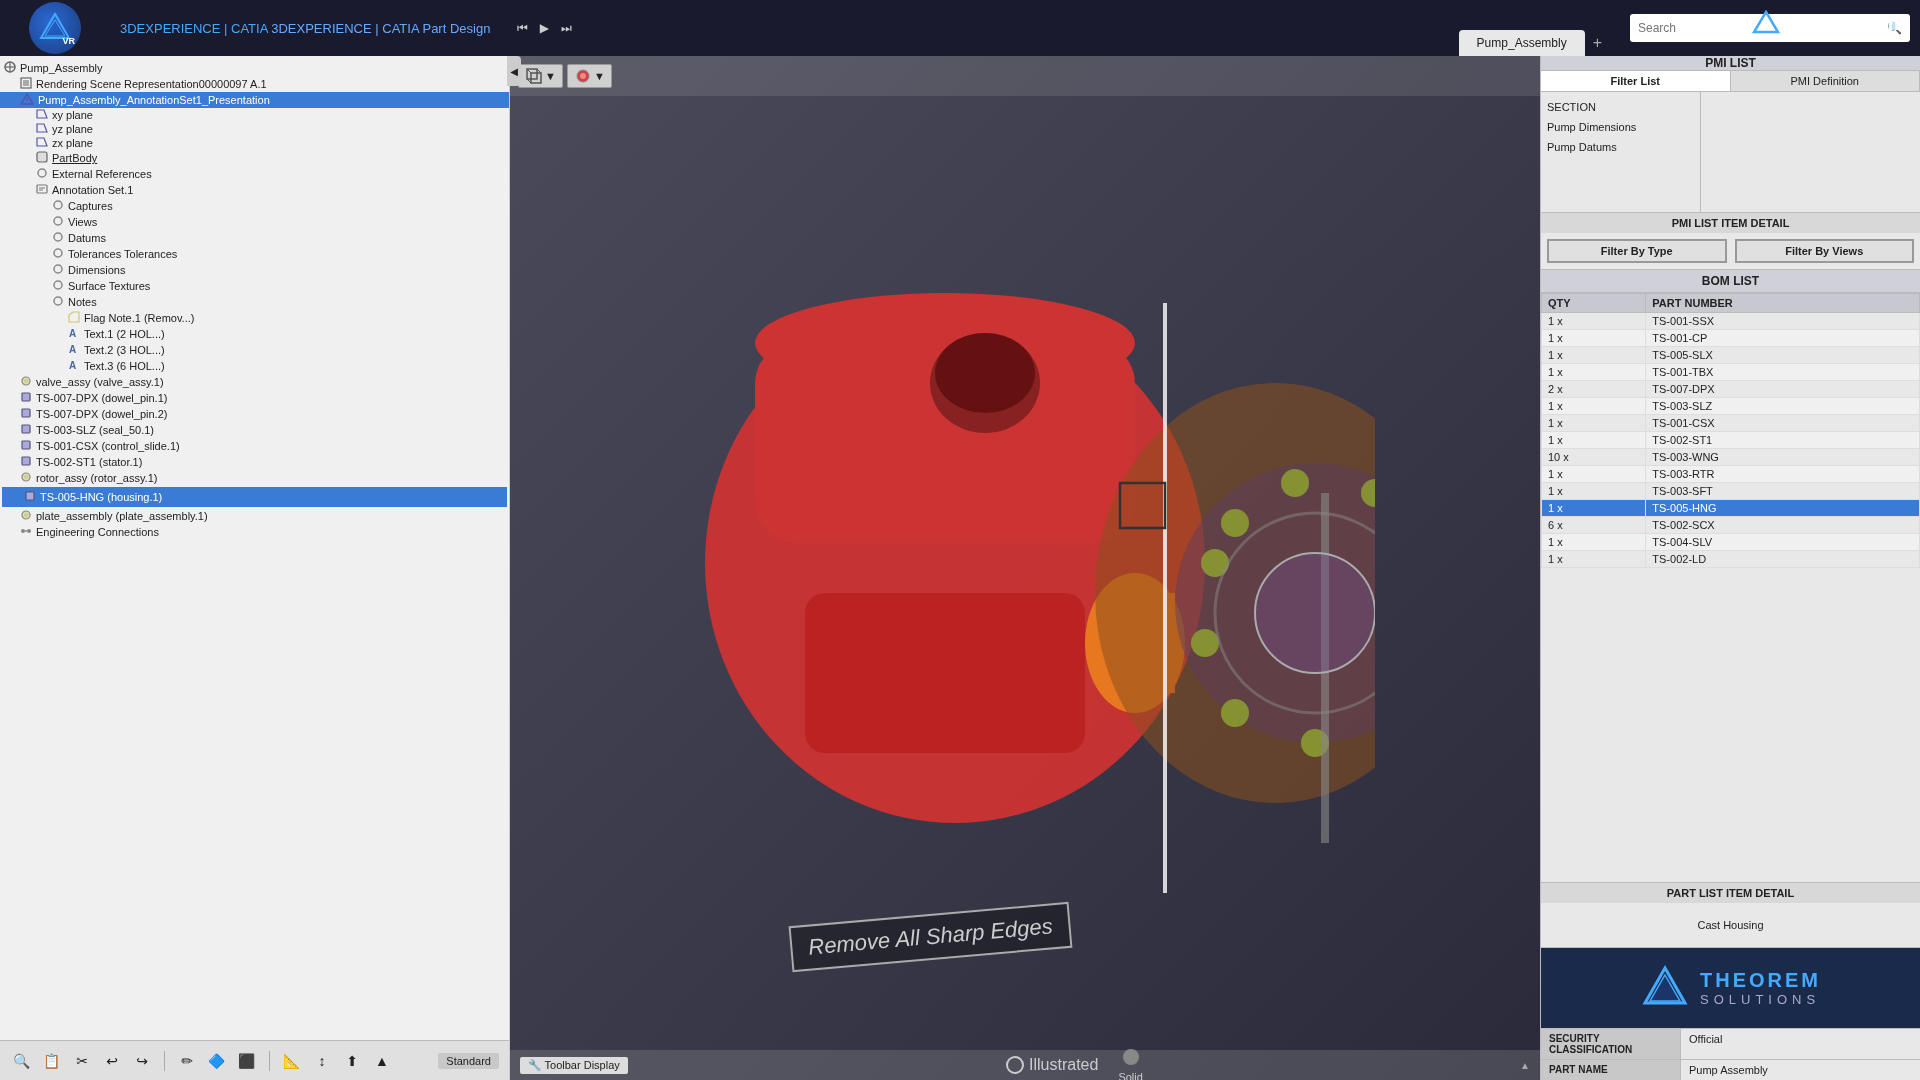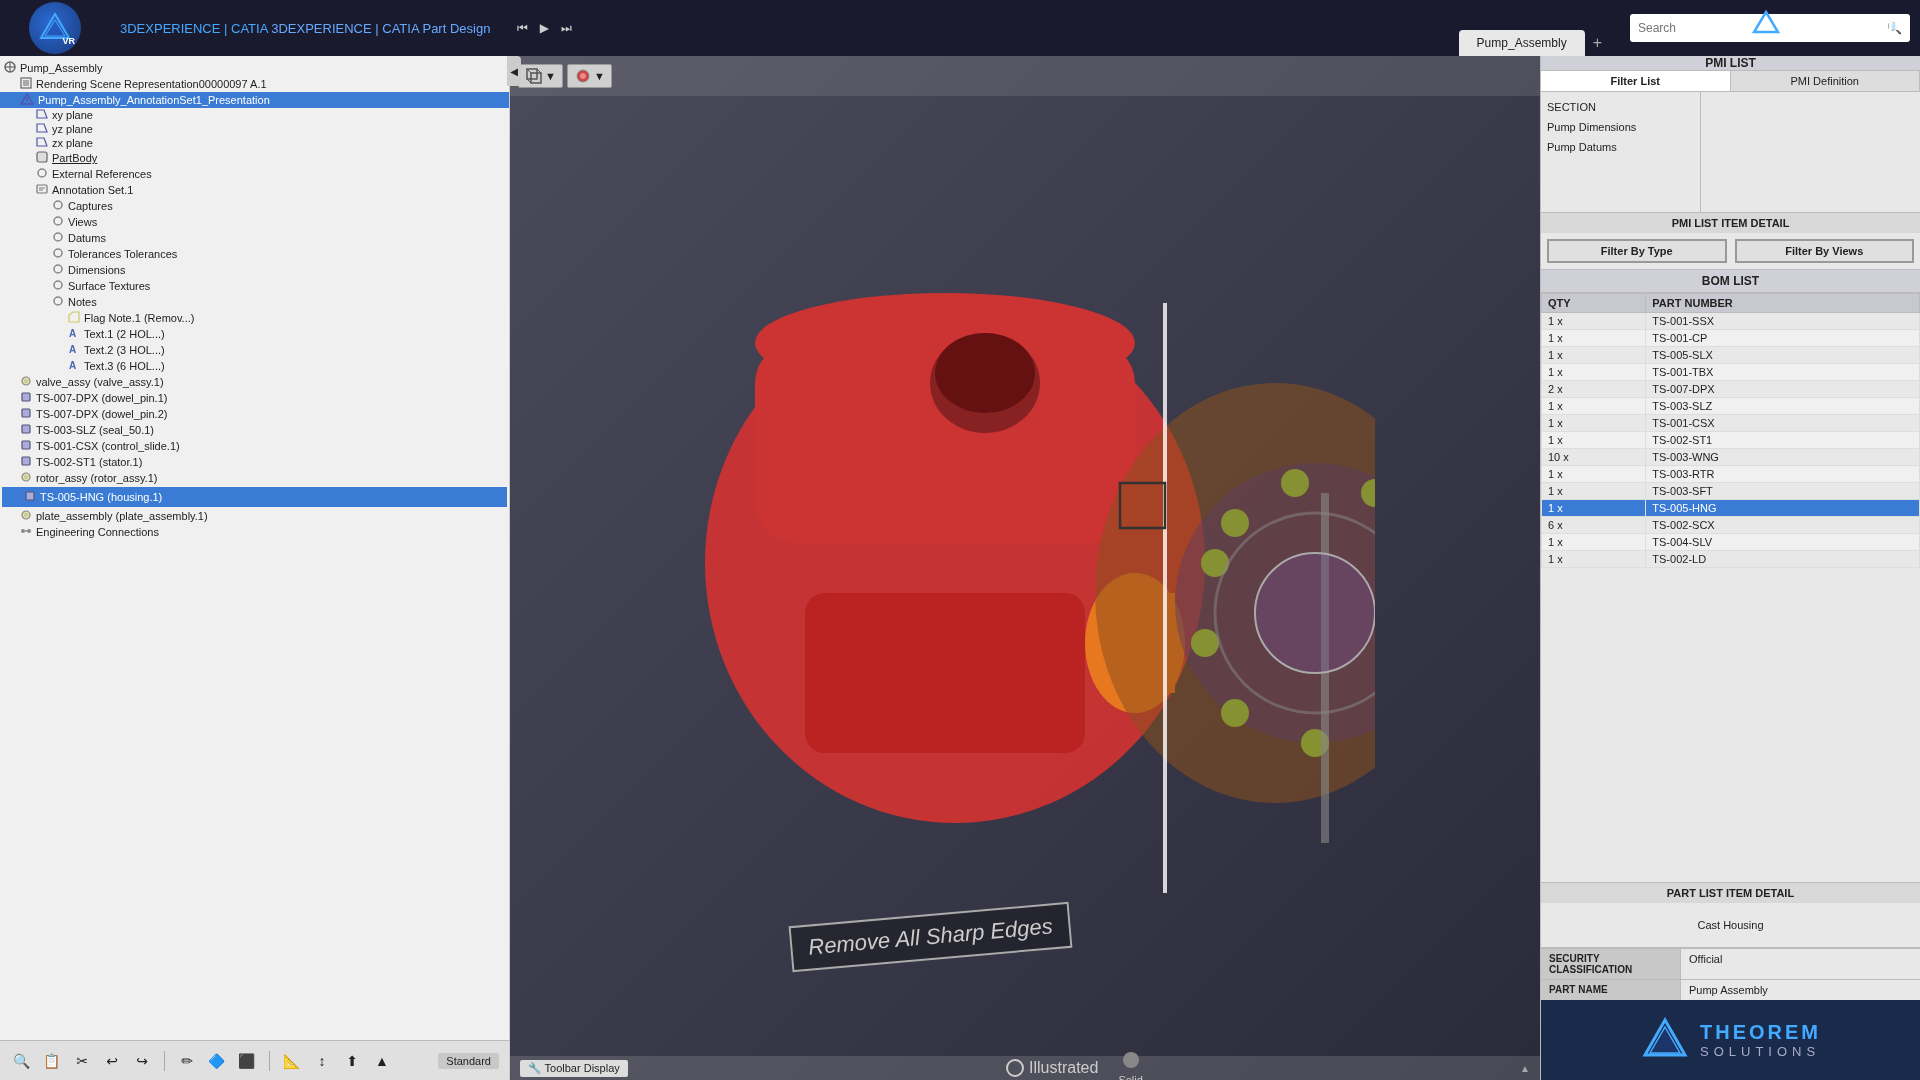--- a/index.html
+++ b/index.html
@@ -109,21 +109,21 @@
     
     #remove-edges-label {
       position: absolute; left: 280px; bottom: 120px;
       color: #ccc; font-size: 22px; font-style: italic; transform: rotate(-5deg);
       border: 2px solid #aaa; padding: 8px 16px; background: rgba(0,0,0,0.3);
       pointer-events: none;
     }
 
     
     #viewport-status {
-      position: absolute; bottom: 0; left: 0; right: 0; height: 24px;
+      position: absolute; bottom: 0; left: 0; right: 0; height: 30px;
       background: rgba(200,200,200,0.2); display: flex; align-items: center;
       justify-content: space-between; padding: 0 10px;
     }
 
     
     #right-panel {
       width: 380px; background: #e8e8e8; border-left: 1px solid #bbb;
       display: flex; flex-direction: column; overflow: hidden;
     }
 
@@ -718,36 +718,36 @@
                 <td>1 x</td>
                 <td>TS-002-LD</td>
               </tr>
             </tbody>
         </table>
       </div>
       <div id="part-detail">PART LIST ITEM DETAIL</div>
       <div id="part-detail-value">Cast Housing</div>
     </div>
 
-    <div id="sec-info">
-      <div id="sec-row">
-        <div id="sec-label">SECURITY CLASSIFICATION</div>
-        <div id="sec-value">Official</div>
-      </div>
-      <div id="part-row">
-        <div id="part-label">PART NAME</div>
-        <div id="part-name-val">Pump Assembly</div>
-      </div>
-    </div>
-
     <div id="theorem-logo">
       <svg width="50" height="50" viewBox="0 0 50 50" style="margin-right:10px;">
         <polygon points="25,5 45,40 5,40" fill="none" stroke="#4af" stroke-width="3"></polygon>
         <polygon points="25,12 40,38 10,38" fill="rgba(30,80,180,0.3)" stroke="#4af" stroke-width="1.5"></polygon>
       </svg>
       <div>
         <div style="color:#4af;font-size:20px;font-weight:bold;letter-spacing:3px;">THEOREM</div>
         <div style="color:#aac;font-size:13px;letter-spacing:5px;">SOLUTIONS</div>
       </div>
     </div>
 
+    <div id="sec-info">
+      <div id="sec-row">
+        <div id="sec-label">SECURITY CLASSIFICATION</div>
+        <div id="sec-value">Official</div>
+      </div>
+      <div id="part-row">
+        <div id="part-label">PART NAME</div>
+        <div id="part-name-val">Pump Assembly</div>
+      </div>
+    </div>
+
   </div>
 </div>
 
 </body></html>

